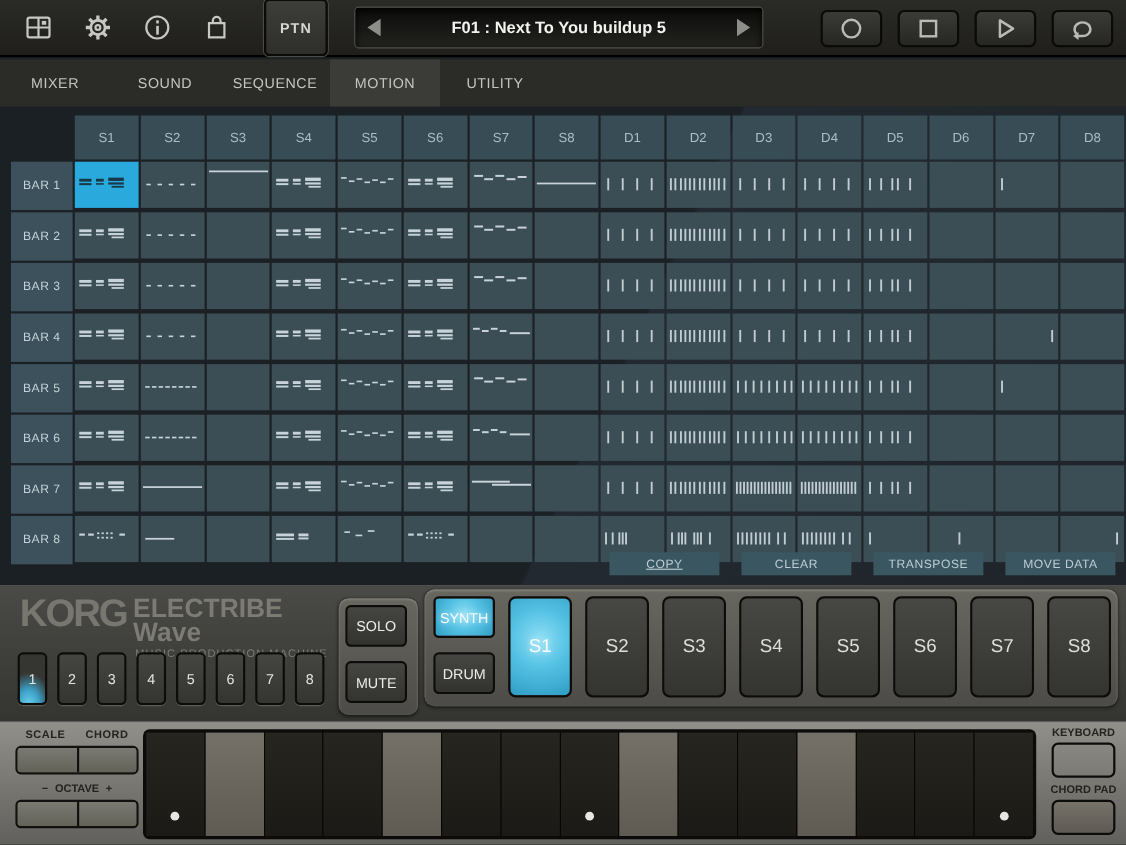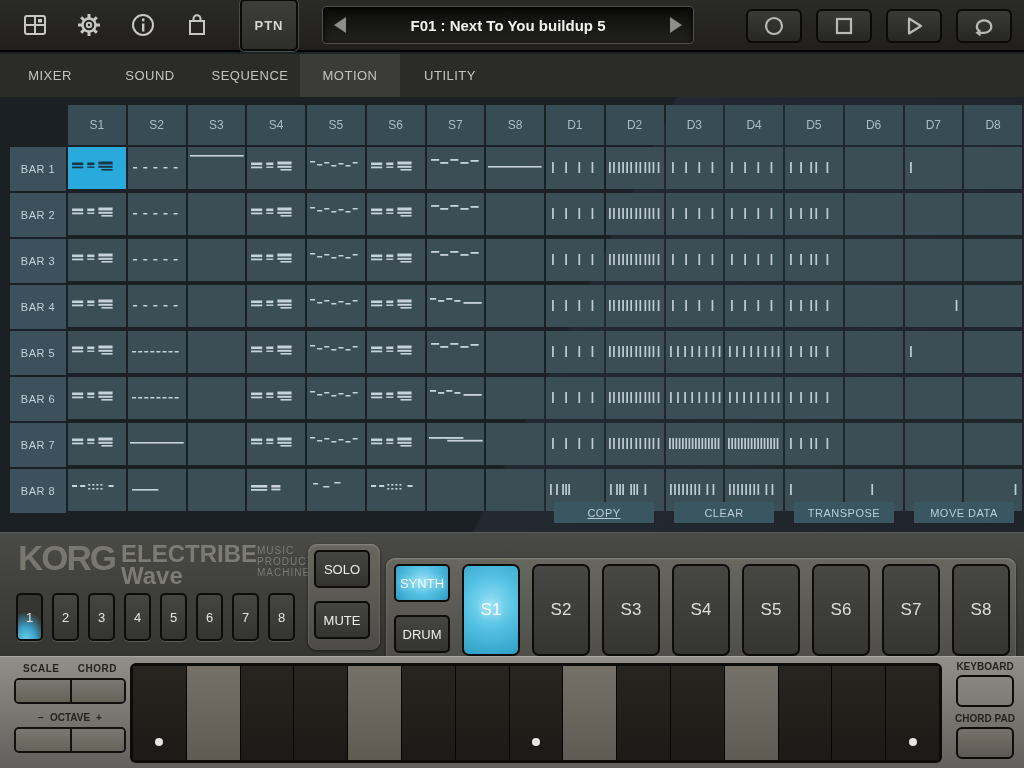--- a/index.html
+++ b/index.html
@@ -52,33 +52,33 @@
   .actionrow { position:absolute; left:0; top:405px; width:1024px; height:22px; }
   .act-btn { position:absolute; width:100px; height:21px; background:#3a5660; border:none;
     color:#bccdd5; font-size:11px; letter-spacing:.5px; cursor:pointer; font-family:inherit; }
 
   
   .bupper { position:absolute; left:0; top:532px; width:1024px; height:124px;
     background:linear-gradient(#4a4a47,#343431); border-top:1px solid #5d5d59; }
   .logo { position:absolute; left:18px; top:10px; width:280px; }
   .logo-row { display:flex; align-items:flex-start; gap:6px; }
   .korg { font-size:35px; font-weight:bold; color:#77766f; letter-spacing:-2px; line-height:30px; }
-  .prodwrap { display:flex; flex-direction:row; }
+  .prodwrap { display:flex; flex-direction:column;align-items:flex-end; }
   .prod { font-size:24px; font-weight:bold; color:#7c7b74; letter-spacing:0px; line-height:22px; }
   .tagline { font-size:10px; color:#7c7b74; letter-spacing:1px; margin-top:2px; }
   .numrow { position:absolute; left:16px; top:60px; display:flex; gap:9px; }
   .numbtn { width:27px; height:48px; border-radius:5px; border:2px solid #0c0c0a;
     background:linear-gradient(#454542,#343431); color:#e3e3e0; font-size:13px;
     display:flex; align-items:center; justify-content:center; cursor:pointer;
     box-shadow:0 1px 0 #5a5a56; }
   .numbtn.litlow { background:radial-gradient(ellipse 120% 90% at 35% 105%, #6fd2f0 0%, #3da2c8 35%, #353532 75%); }
   .panel { position:absolute; border-radius:9px; background:linear-gradient(#68675f,#4c4b47);
     box-shadow:inset 0 1px 2px #8a897f, 0 1px 3px #1a1a18; }
   .panel-sm { left:308px; top:11px; width:72px; height:106px; }
-  .panel-lg { left:386px; top:25px; width:630px; height:106px; }
+  .panel-lg { left:386px; top:3px; width:630px; height:106px; }
   .sbtn { position:absolute; width:56px; height:38px; border-radius:5px; border:2px solid #0c0c0a;
     background:linear-gradient(#454542,#333330); color:#ececea; font-size:13px;
     display:flex; align-items:center; justify-content:center; cursor:pointer; }
   .sbtn.lit, .partbtn.lit { background:radial-gradient(circle at 50% 42%, #90def5 0%, #55c2e4 45%, #2f9cc4 100%);
     color:#f4fbfd; text-shadow:0 0 6px #d9f4fc; }
   .partbtn { position:absolute; top:6px; width:58px; height:92px; border-radius:7px; border:2px solid #0c0c0a;
     background:linear-gradient(#474744,#343431); color:#dededb; font-size:17px;
     display:flex; align-items:center; justify-content:center; cursor:pointer; }
 
   

